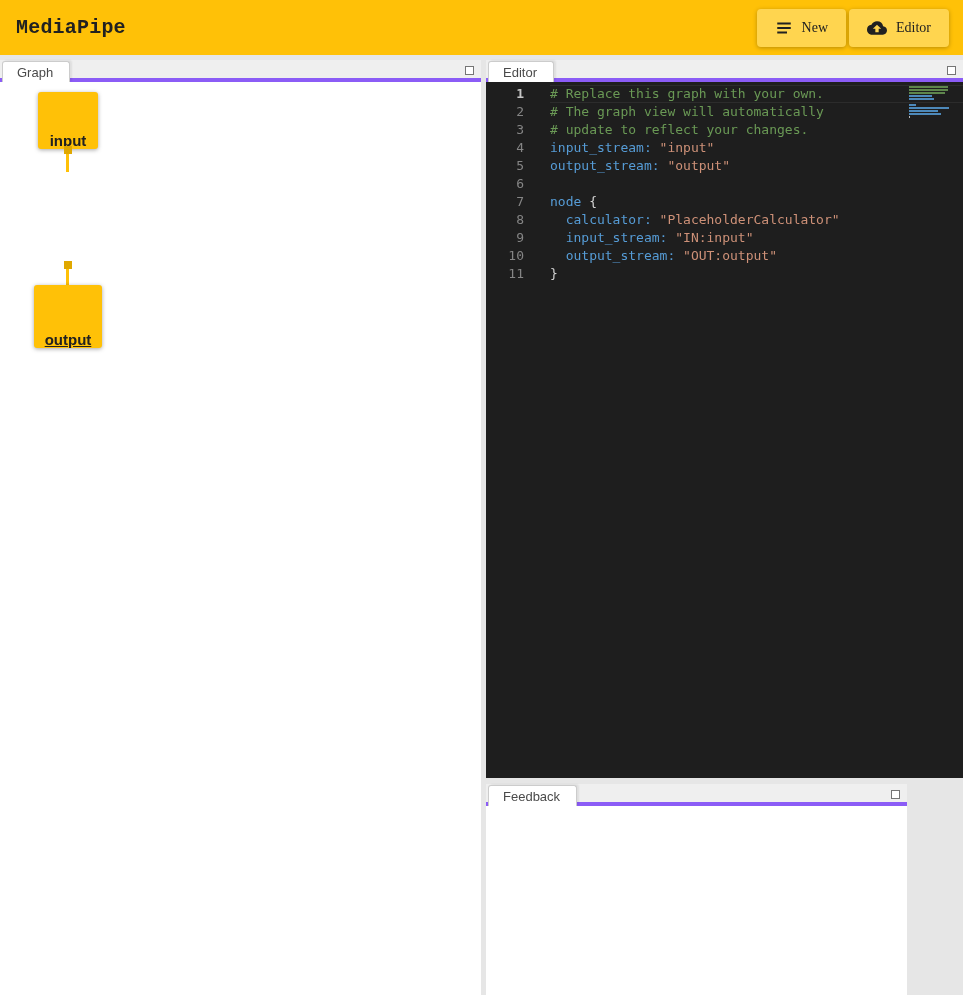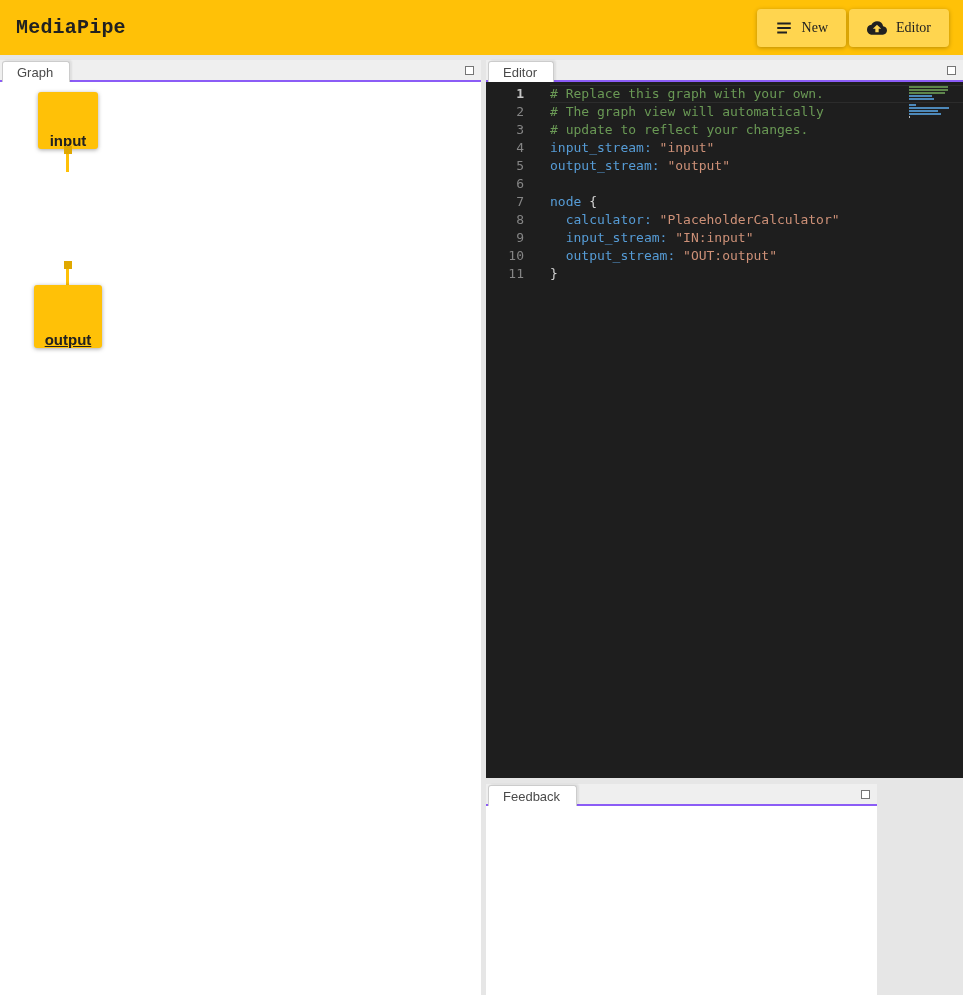--- a/index.html
+++ b/index.html
@@ -23,38 +23,38 @@
     background:var(--header-button, #FFD54F); border:none; border-radius:4px;
     font-family:Liberation Serif, serif; font-size:14px; font-weight:500;
     color:#212121; cursor:pointer;
   }
   .hbtn svg { display:block; }
 
   
   .panel { position:absolute; }
   .panel-header {
     position:relative; height:22px; background:#efefef;
-    border-bottom:2px solid #8b5cf6;
+    border-bottom:4px solid #8b5cf6;
   }
   .tab {
     position:absolute; left:2px; top:1px; height:21px;
     background:#fff; border:1px solid #ccc; border-bottom:none;
     border-radius:3px 3px 0 0; padding:3px 16px 0 14px;
     font-size:13px; color:#4a4a4a; cursor:pointer;
     box-shadow:2px -1px 2px rgba(0,0,0,.07);
     white-space:nowrap;
   }
   .max-icon {
     position:absolute; right:7px; top:6px; width:9px; height:9px;
     border:1px solid #757575; background:#fff; cursor:pointer;
   }
 
   .graph-panel    { left:0;   top:60;  width:481px; height:935px; top:60px; }
   .editor-panel   { left:486px; top:60px;  width:477px; height:718px; }
-  .feedback-panel { left:486px; top:784px; width:391px; height:211px; }
+  .feedback-panel { left:486px; top:784px; width:421px; height:211px; }
 
   .panel-content { position:absolute; top:22px; left:0; right:0; bottom:0; background:#fff; }
 
   
   .graph-content { overflow:hidden; }
   .gnode {
     position:absolute; display:flex; align-items:flex-end; justify-content:center;
     background:var(--node-fill, #FFC107); border-radius:3px;
     box-shadow:0 1px 4px rgba(0,0,0,.35);
     font-weight:bold; font-size:15px; color:#212121; cursor:pointer;

